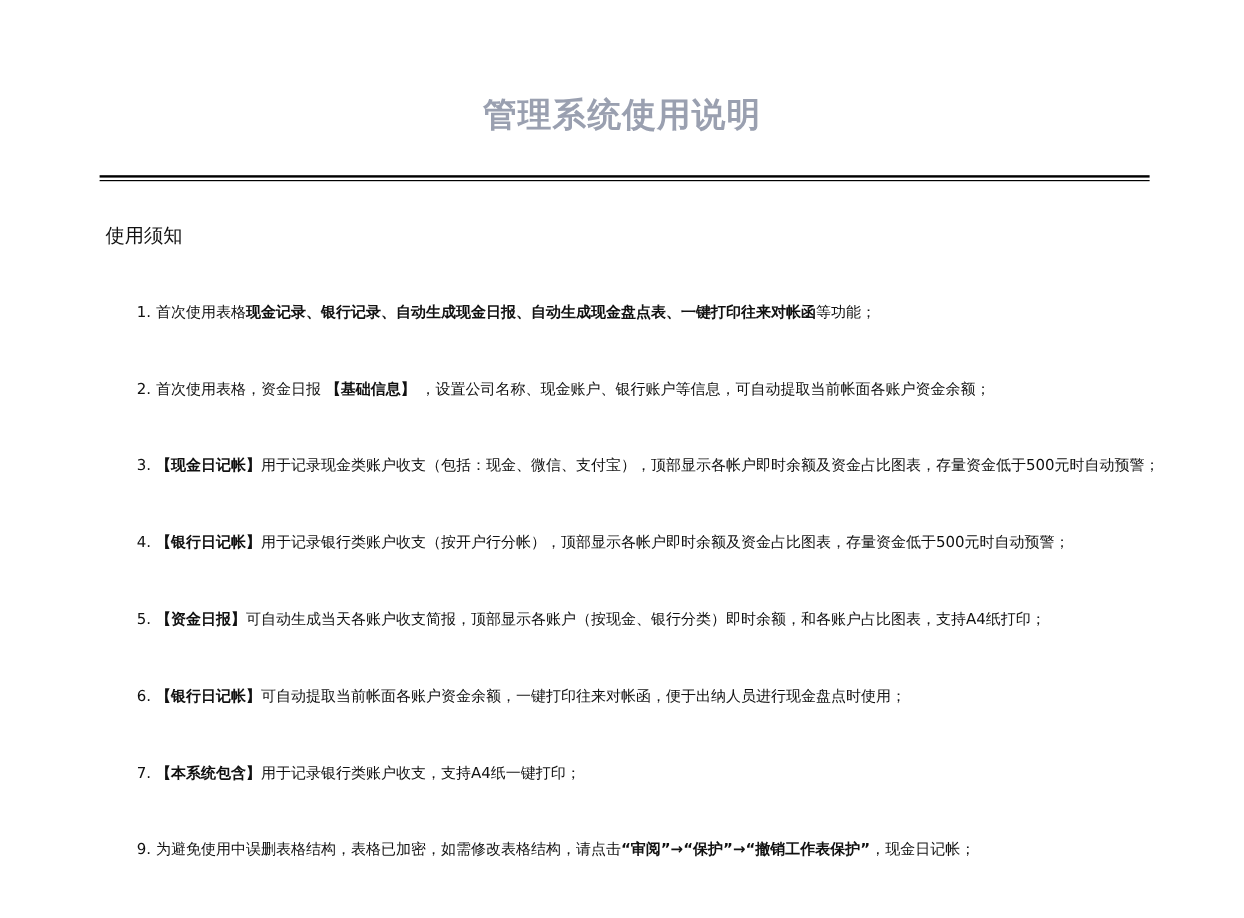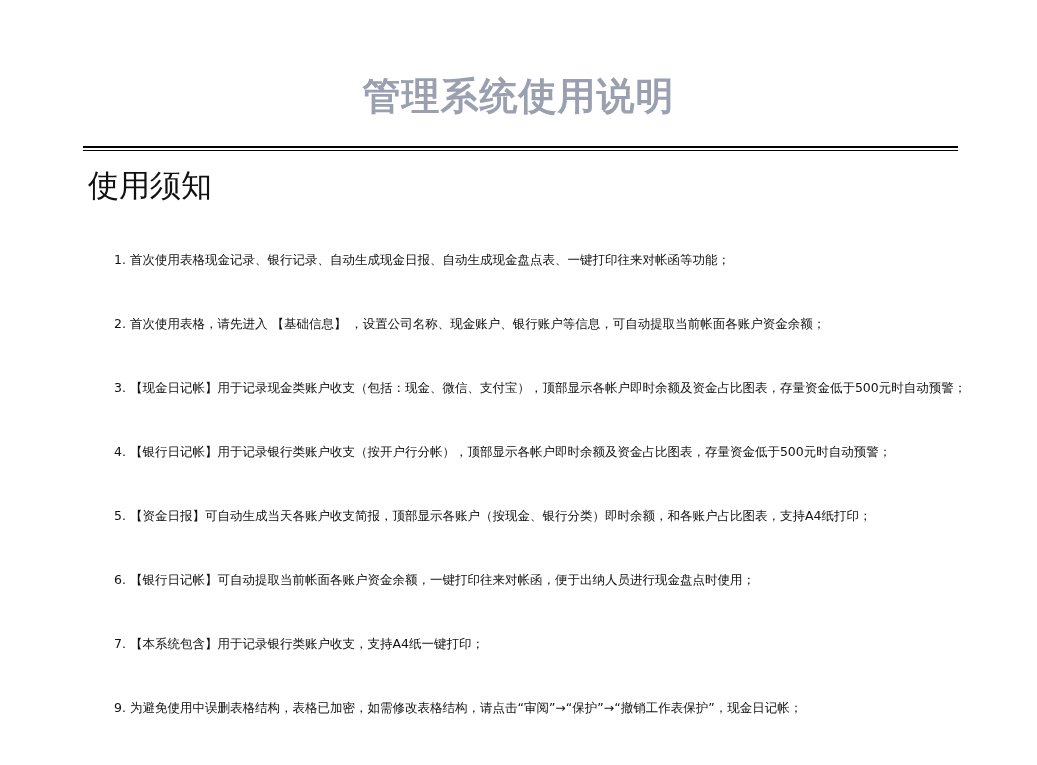--- a/index.html
+++ b/index.html
@@ -14,72 +14,72 @@
       overflow: hidden;
       font-family: "DejaVu Sans", "Liberation Sans", sans-serif;
       color: #111111;
     }
     .title {
       position: absolute;
       left: 0;
       width: 1037px;
       top: 76px;
       text-align: center;
-      font-size: 38px;
+      font-size: 28px;
       font-weight: bold;
       color: #9aa0b0;
       letter-spacing: 1px;
       line-height: 40px;
     }
     .double-rule {
       position: absolute;
       left: 83px;
       top: 146px;
       width: 875px;
       height: 1px;
       border-top: 2px solid #000;
       border-bottom: 1px solid #000;
       padding-top: 1px;
       box-sizing: content-box;
     }
     .section-heading {
       position: absolute;
       left: 88px;
-      top: 168px;
-      font-size: 31px;
+      top: 180px;
+      font-size: 16px;
       line-height: 34px;
       color: #111;
     }
     .item {
       position: absolute;
       left: 114px;
       font-size: 12.5px;
       line-height: 18px;
       white-space: nowrap;
       color: #111;
     }
     .item b {
-      font-weight: normal;
+      font-weight: bold;
     }
   </style>
 </head>
 <body>
 
 <div class="title">管理系统使用说明</div>
 
 <div class="double-rule"></div>
 
 <div class="section-heading">使用须知</div>
 
 <div class="item" style="top:251px">
   <span>1. </span><span>首次使用表格</span><b>现金记录、银行记录、自动生成现金日报、自动生成现金盘点表、一键打印往来对帐函</b><span>等功能；</span>
 </div>
 
 <div class="item" style="top:315px">
-  <span>2. </span><span>首次使用表格，请先进入 </span><b>【基础信息】</b><span> ，设置公司名称、现金账户、银行账户等信息，可自动提取当前帐面各账户资金余额；</span>
+  <span>2. </span><span>首次使用表格，资金日报 </span><b>【基础信息】</b><span> ，设置公司名称、现金账户、银行账户等信息，可自动提取当前帐面各账户资金余额；</span>
 </div>
 
 <div class="item" style="top:379px">
   <span>3. </span><b>【现金日记帐】</b><span>用于记录现金类账户收支（包括：现金、微信、支付宝），顶部显示各帐户即时余额及资金占比图表，存量资金低于500元时自动预警；</span>
 </div>
 
 <div class="item" style="top:443px">
   <span>4. </span><b>【银行日记帐】</b><span>用于记录银行类账户收支（按开户行分帐），顶部显示各帐户即时余额及资金占比图表，存量资金低于500元时自动预警；</span>
 </div>
 

